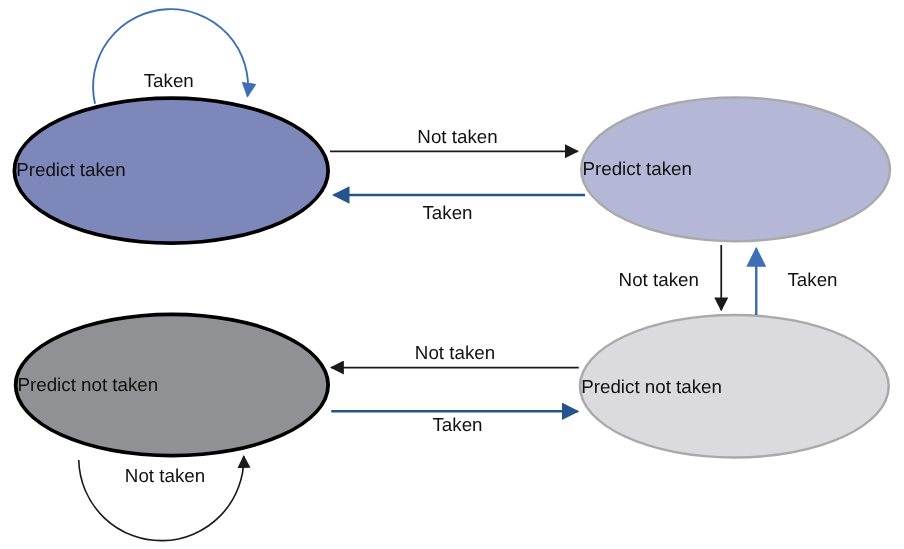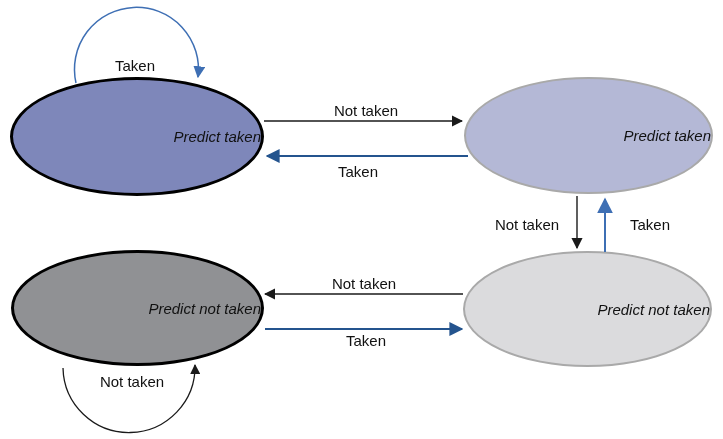--- a/index.html
+++ b/index.html
@@ -2,22 +2,22 @@
 <html><head>
 <meta charset="utf-8">
 <style>
   html,body{margin:0;padding:0;background:#fff;}
   .canvas{
     position:relative;width:723px;height:439px;background:#fff;overflow:hidden;
     font-family:"Liberation Sans","DejaVu Sans",sans-serif;color:#111;
   }
   .state{
     position:absolute;border-radius:50%;
-    display:flex;align-items:center;justify-content:flex-end;
-    font-size:15px;line-height:1;box-sizing:border-box;font-style:italic;
+    display:flex;align-items:center;justify-content:flex-start;
+    font-size:15px;line-height:1;box-sizing:border-box;
   }
   .state-tl{left:10px;top:77px;width:254px;height:119px;background:#7E87BA;border:3px solid #000;}
   .state-tr{left:464px;top:77px;width:249px;height:117px;background:#B4B8D6;border:2px solid #A9A9A9;}
   .state-bl{left:11px;top:250px;width:253px;height:116px;background:#909194;border:3px solid #000;}
   .state-br{left:463px;top:251px;width:249px;height:116px;background:#DBDBDD;border:2px solid #A9A9A9;}
   .arrows{position:absolute;left:0;top:0;width:723px;height:439px;pointer-events:none;}
   .tlabel{
     position:absolute;transform:translate(-50%,-50%);
     font-size:15px;line-height:1;white-space:nowrap;
   }

